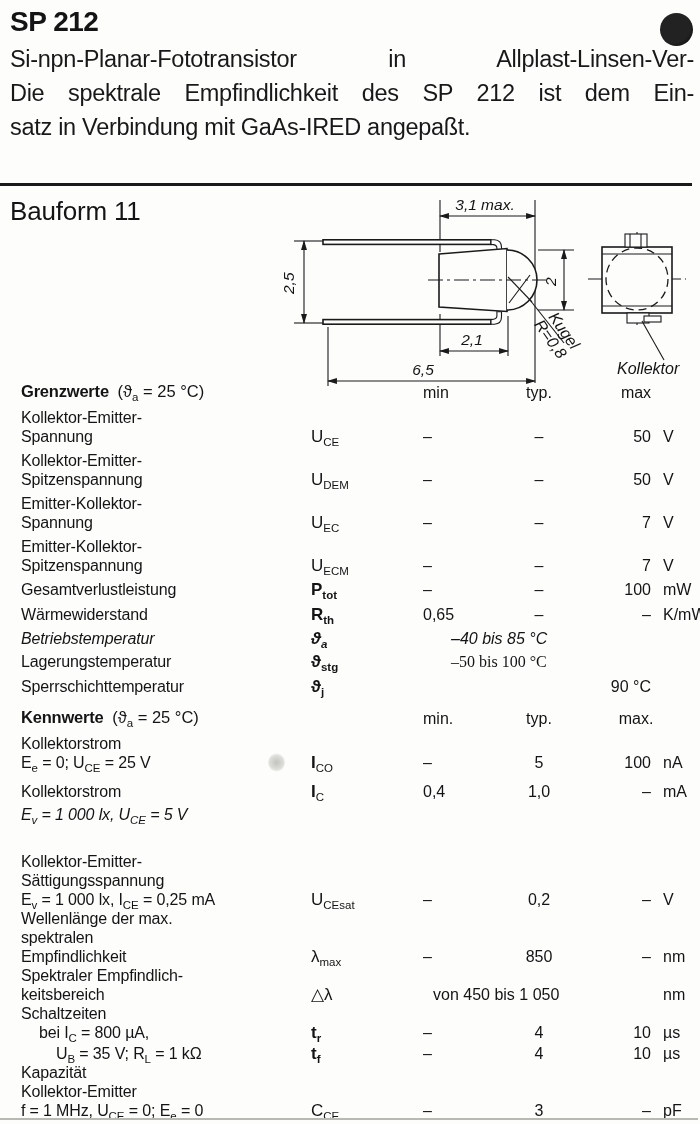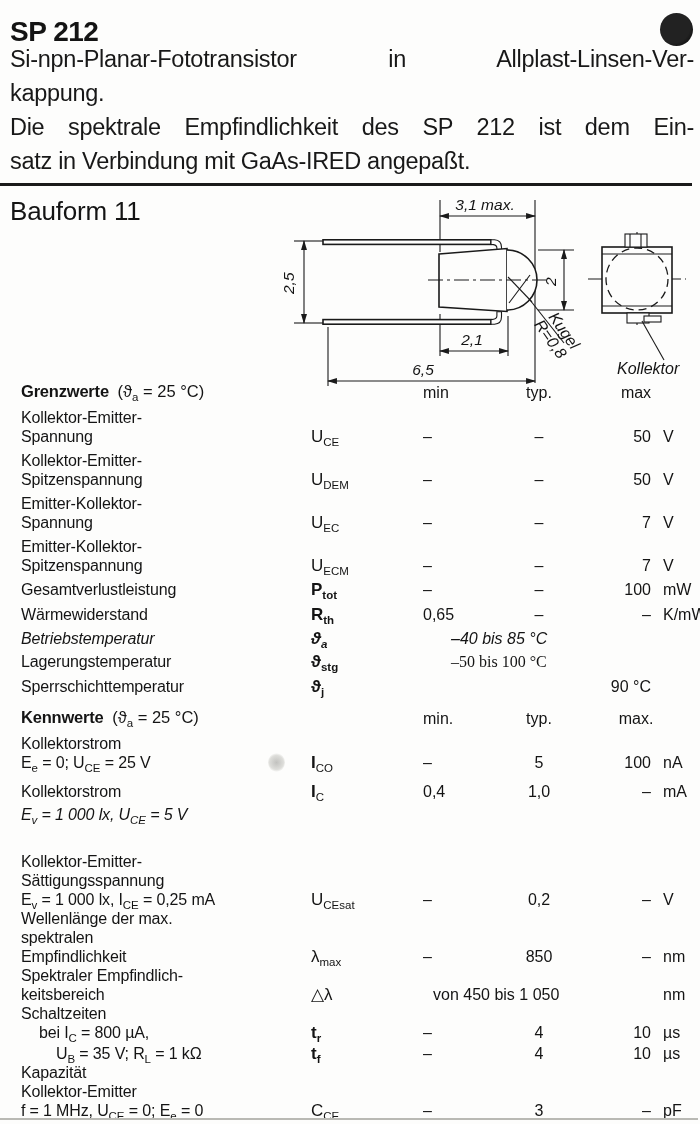--- a/index.html
+++ b/index.html
@@ -3,21 +3,21 @@
 <meta charset="utf-8">
 <style>
   html,body{margin:0;padding:0;background:#ffffff;}
   .page{
     position:relative;width:700px;height:1124px;margin:0 auto;
     background:#fdfdfc;color:#141414;overflow:hidden;
     font-family:"Liberation Sans", sans-serif;
   }
   .abs{position:absolute;}
   .title{
-    left:10px;top:16px;font-size:28px;font-weight:bold;letter-spacing:-0.5px;
+    left:10px;top:6px;font-size:28px;font-weight:bold;letter-spacing:-0.5px;
   }
   .corner-dot{
     left:660px;top:13px;width:33px;height:33px;border-radius:50%;
     background:radial-gradient(circle at 40% 40%, #222 60%, #000 100%);
   }
   .intro{
     left:10px;top:42px;width:684px;font-size:23.5px;line-height:34px;
     letter-spacing:-0.3px;color:#181818;
   }
   .intro .just{text-align:justify;text-align-last:justify;}
@@ -63,21 +63,20 @@
 </head>
 <body>
 
 <div class="page">
 
   <div class="abs title">SP 212</div>
   <div class="abs corner-dot"></div>
 
   <div class="abs intro">
     <div class="just">Si-npn-Planar-Fototransistor in Allplast-Linsen-Ver-</div>
-    <div>kappung.</div>
     <div class="just">Die spektrale Empfindlichkeit des SP 212 ist dem Ein-</div>
     <div>satz in Verbindung mit GaAs-IRED angepaßt.</div>
   </div>
 
   <div class="abs rule-top"></div>
 
   <div class="abs bauform">Bauform 11</div>
 
   <svg class="abs drawing" viewBox="0 0 420 200" width="420" height="200">
     <defs>

